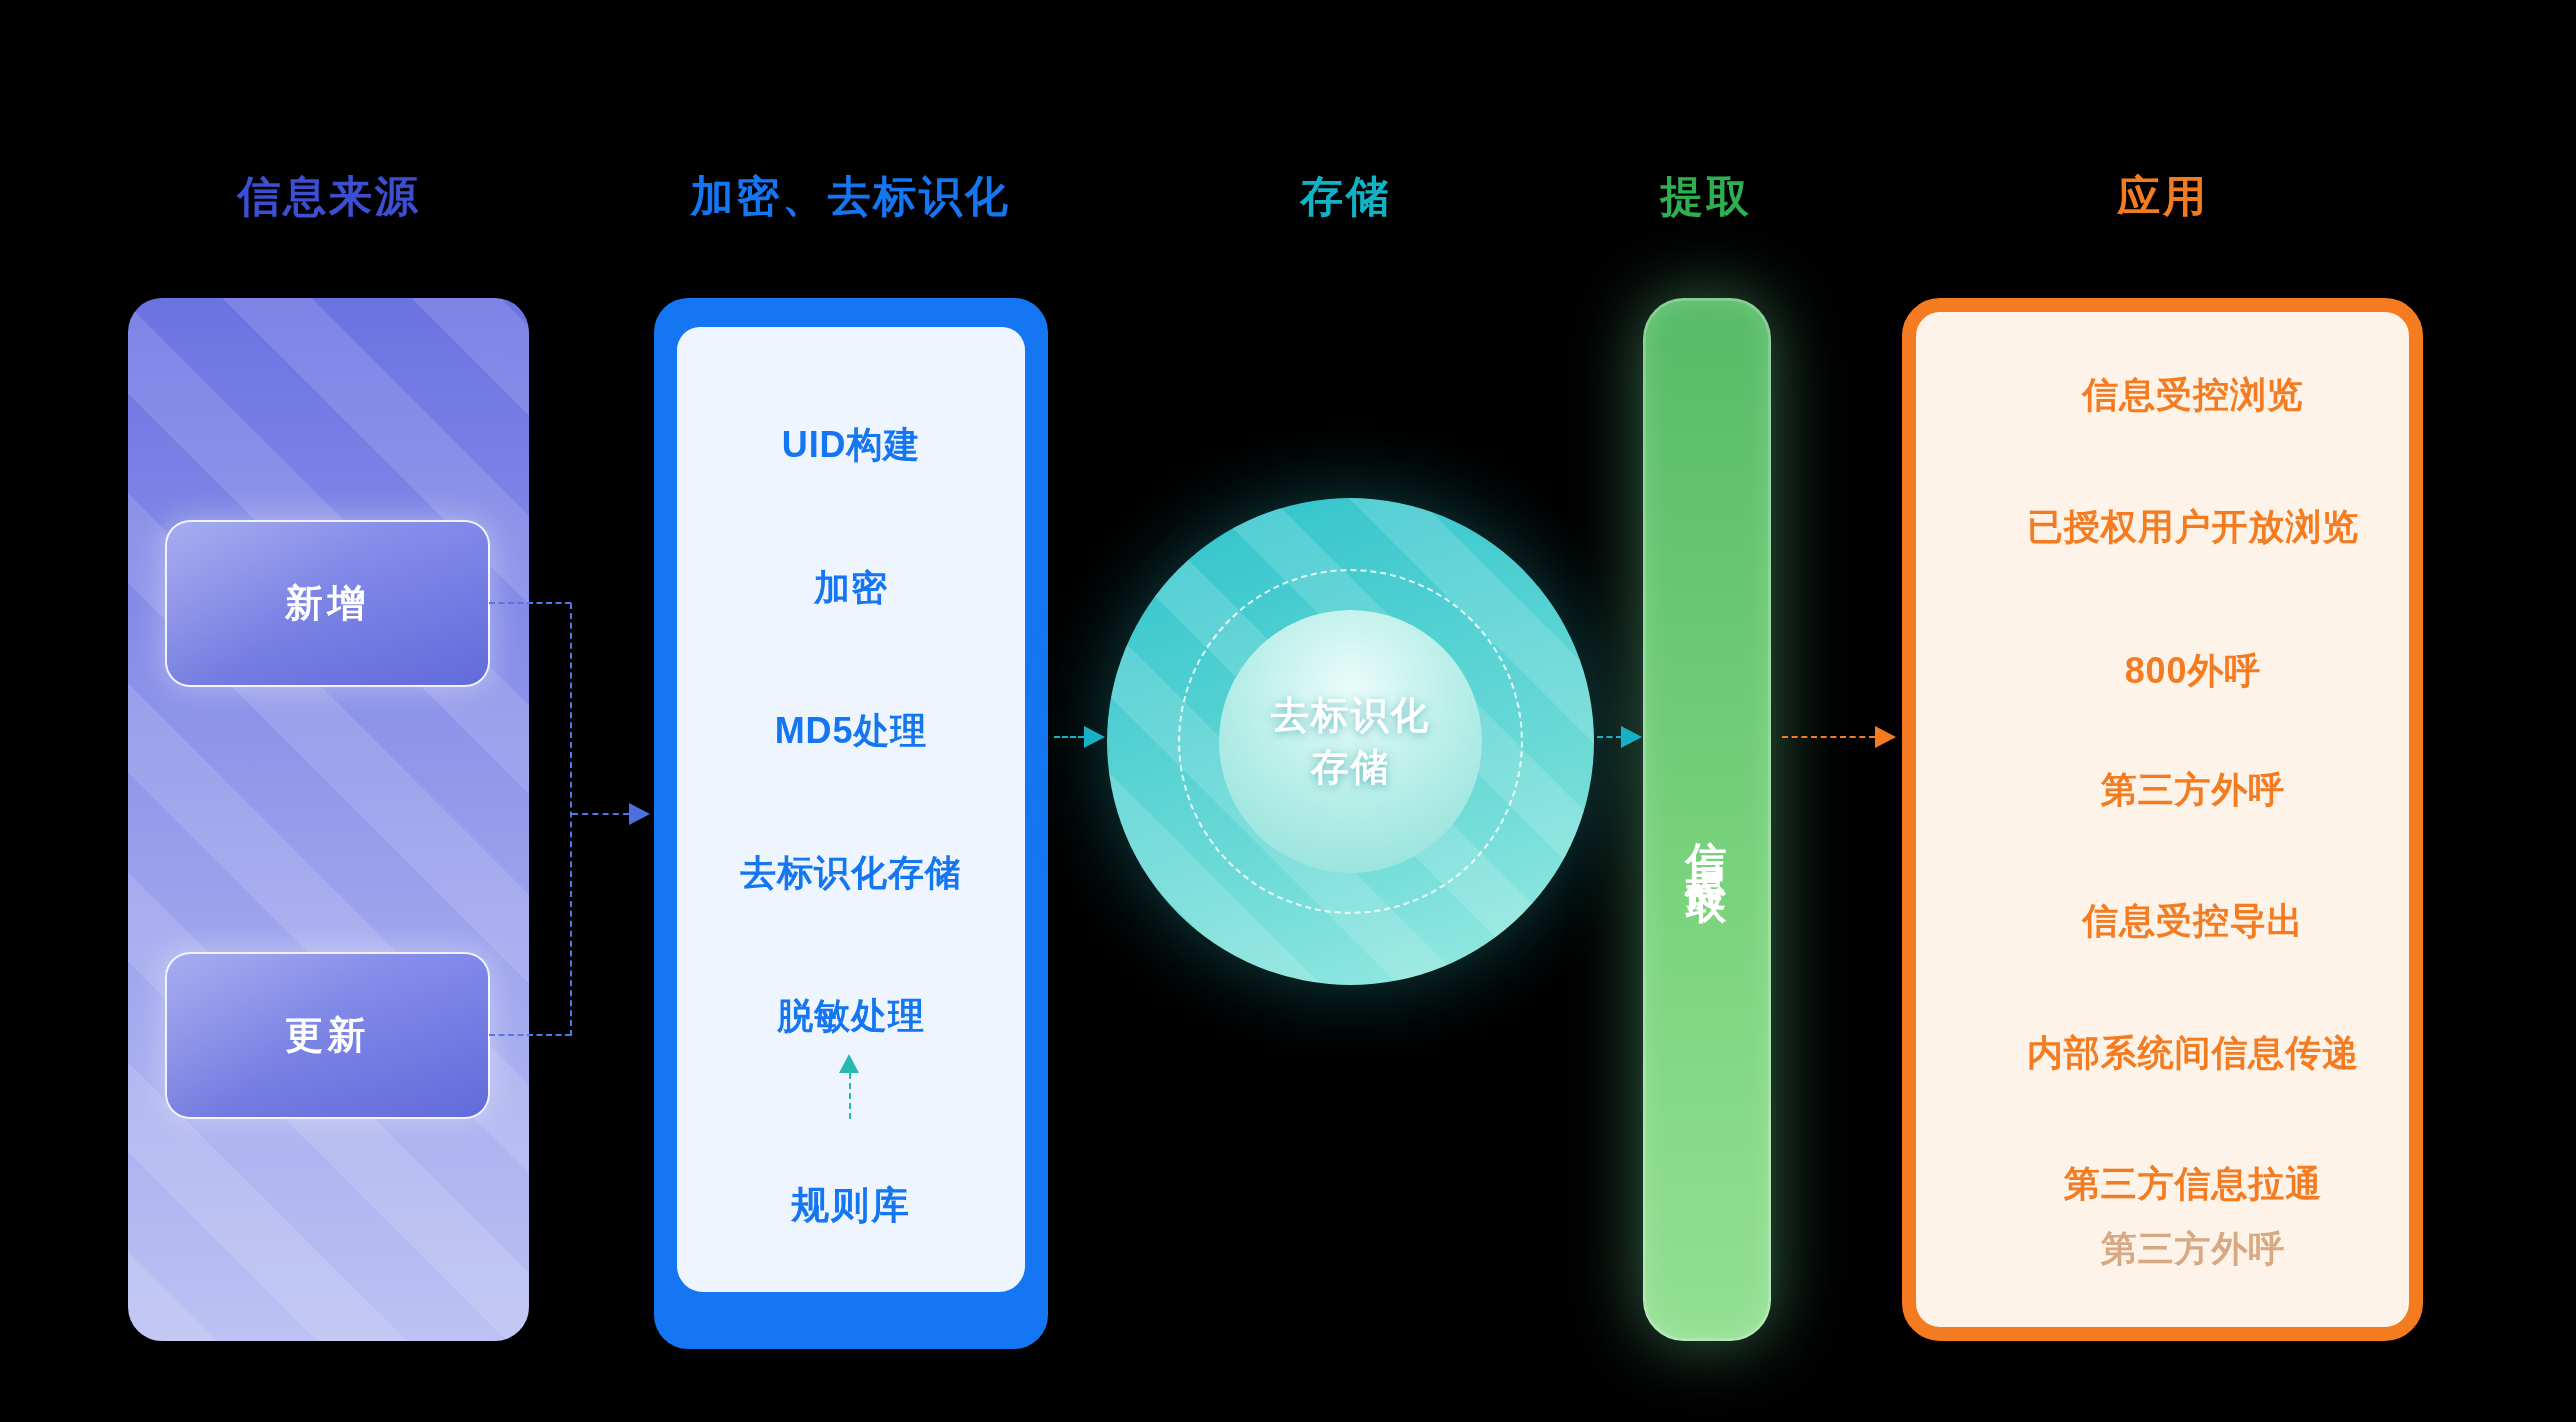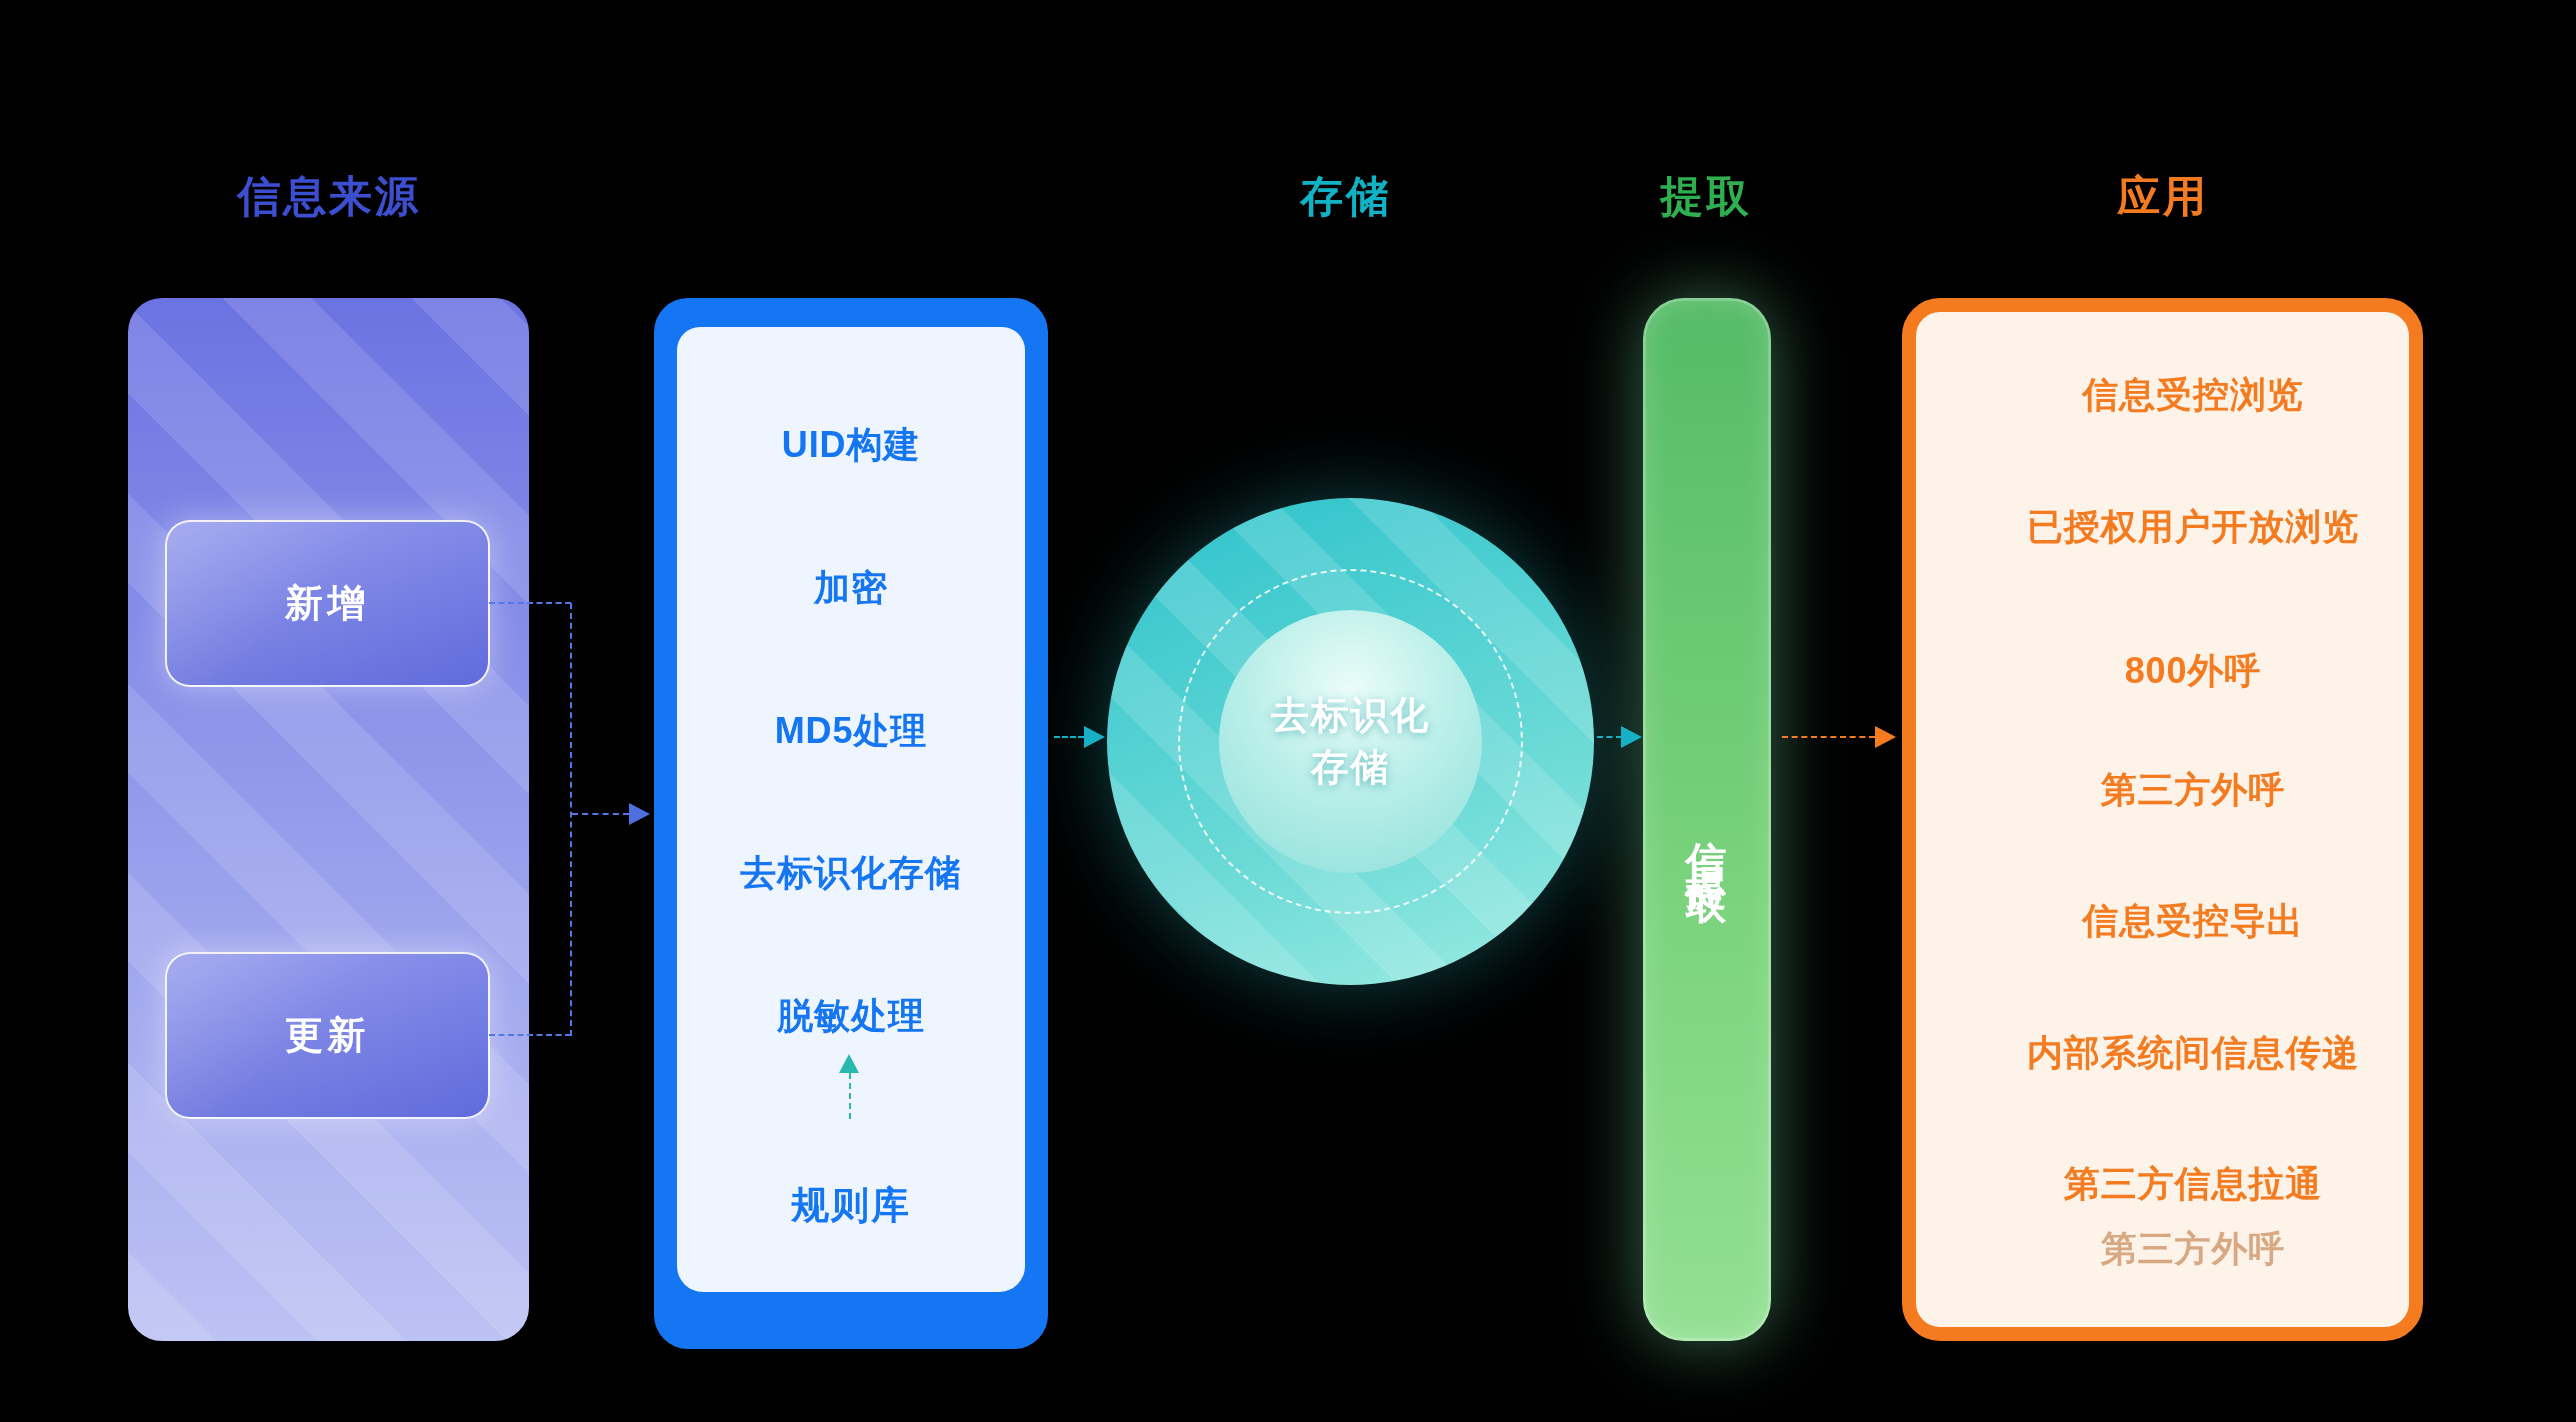--- a/index.html
+++ b/index.html
@@ -114,20 +114,21 @@
     border-left:10.7px solid transparent; border-right:10.7px solid transparent;
     border-bottom:19.7px solid #28b9ae;
   }
 </style>
 </head>
 <body>
 
 <div class="canvas">
 
   <div class="col-header h-source">信息来源</div>
+  <div class="col-header h-encrypt">加密、去标识化</div>
   <div class="col-header h-storage">存储</div>
   <div class="col-header h-extract">提取</div>
   <div class="col-header h-apply">应用</div>
 
   <div class="source-panel"></div>
   <div class="src-btn" style="top:477px">新增</div>
   <div class="src-btn" style="top:909px">更新</div>
 
   <div class="encrypt-panel"></div>
   <div class="encrypt-inner">

